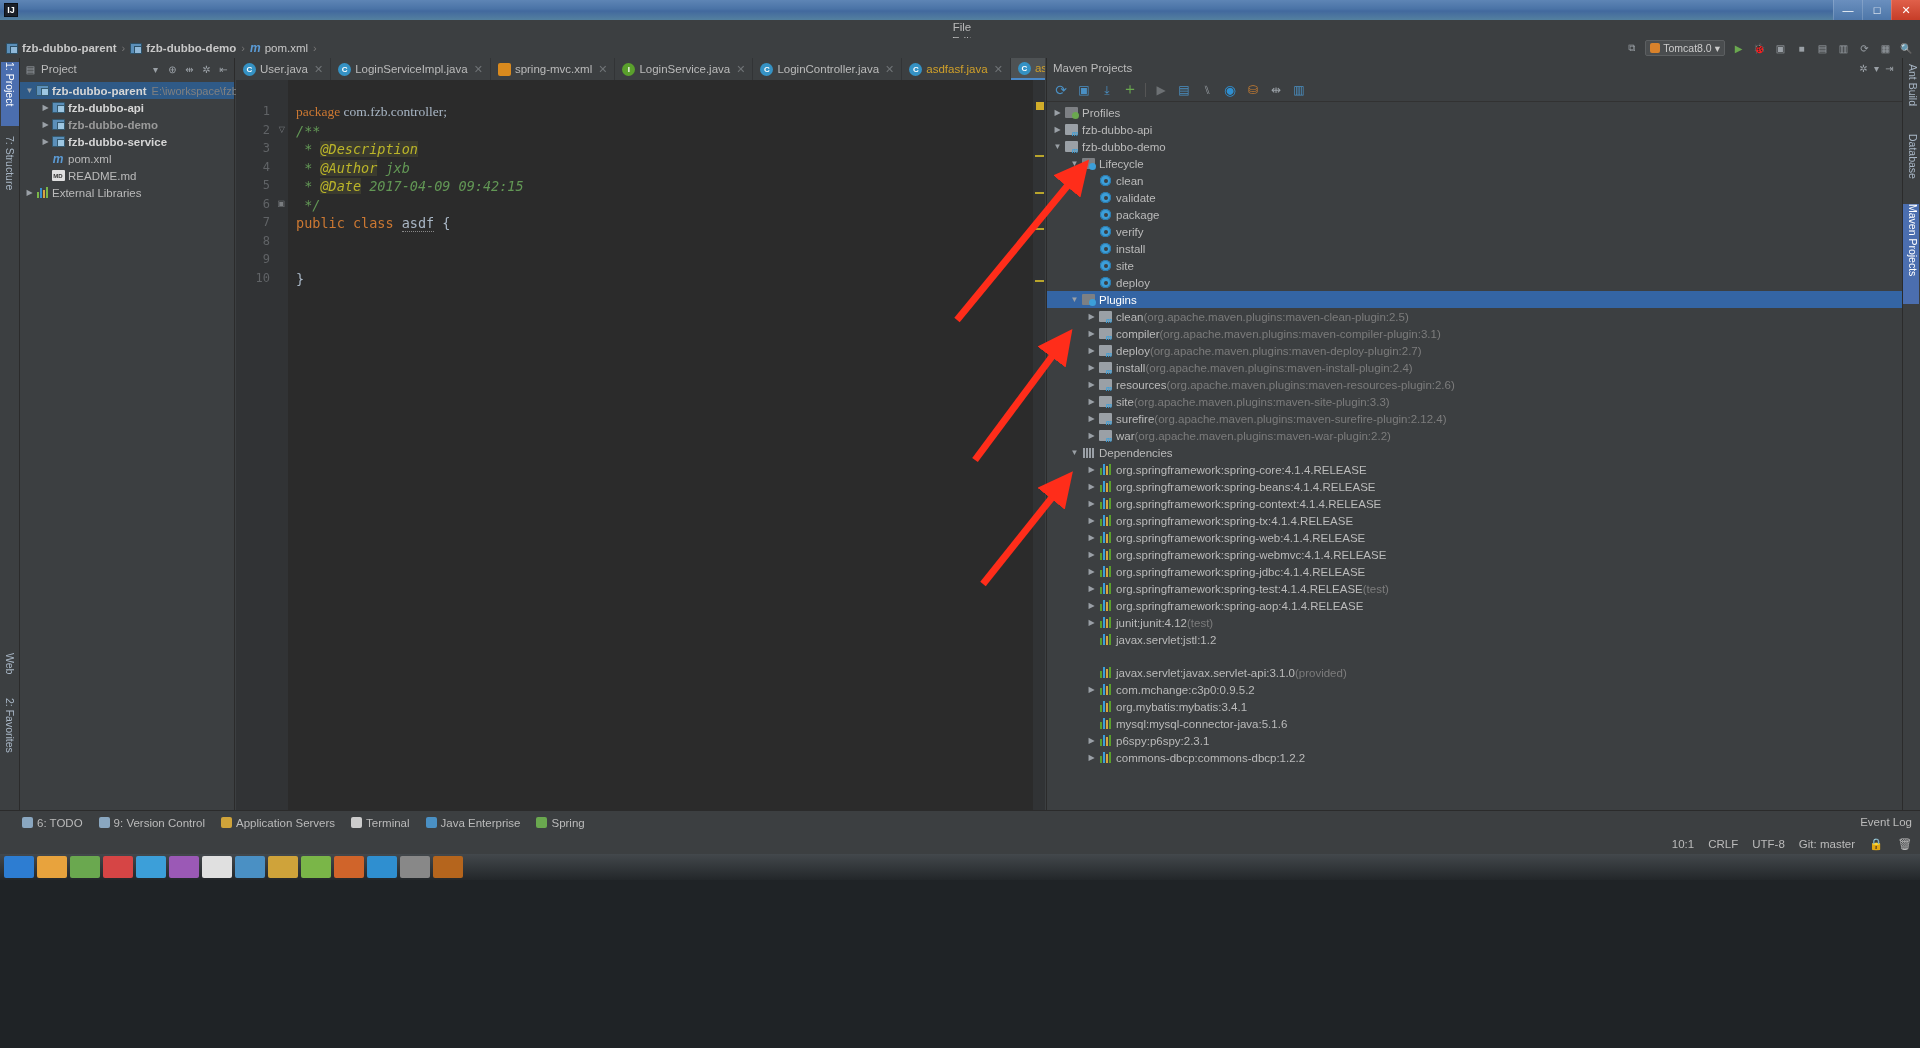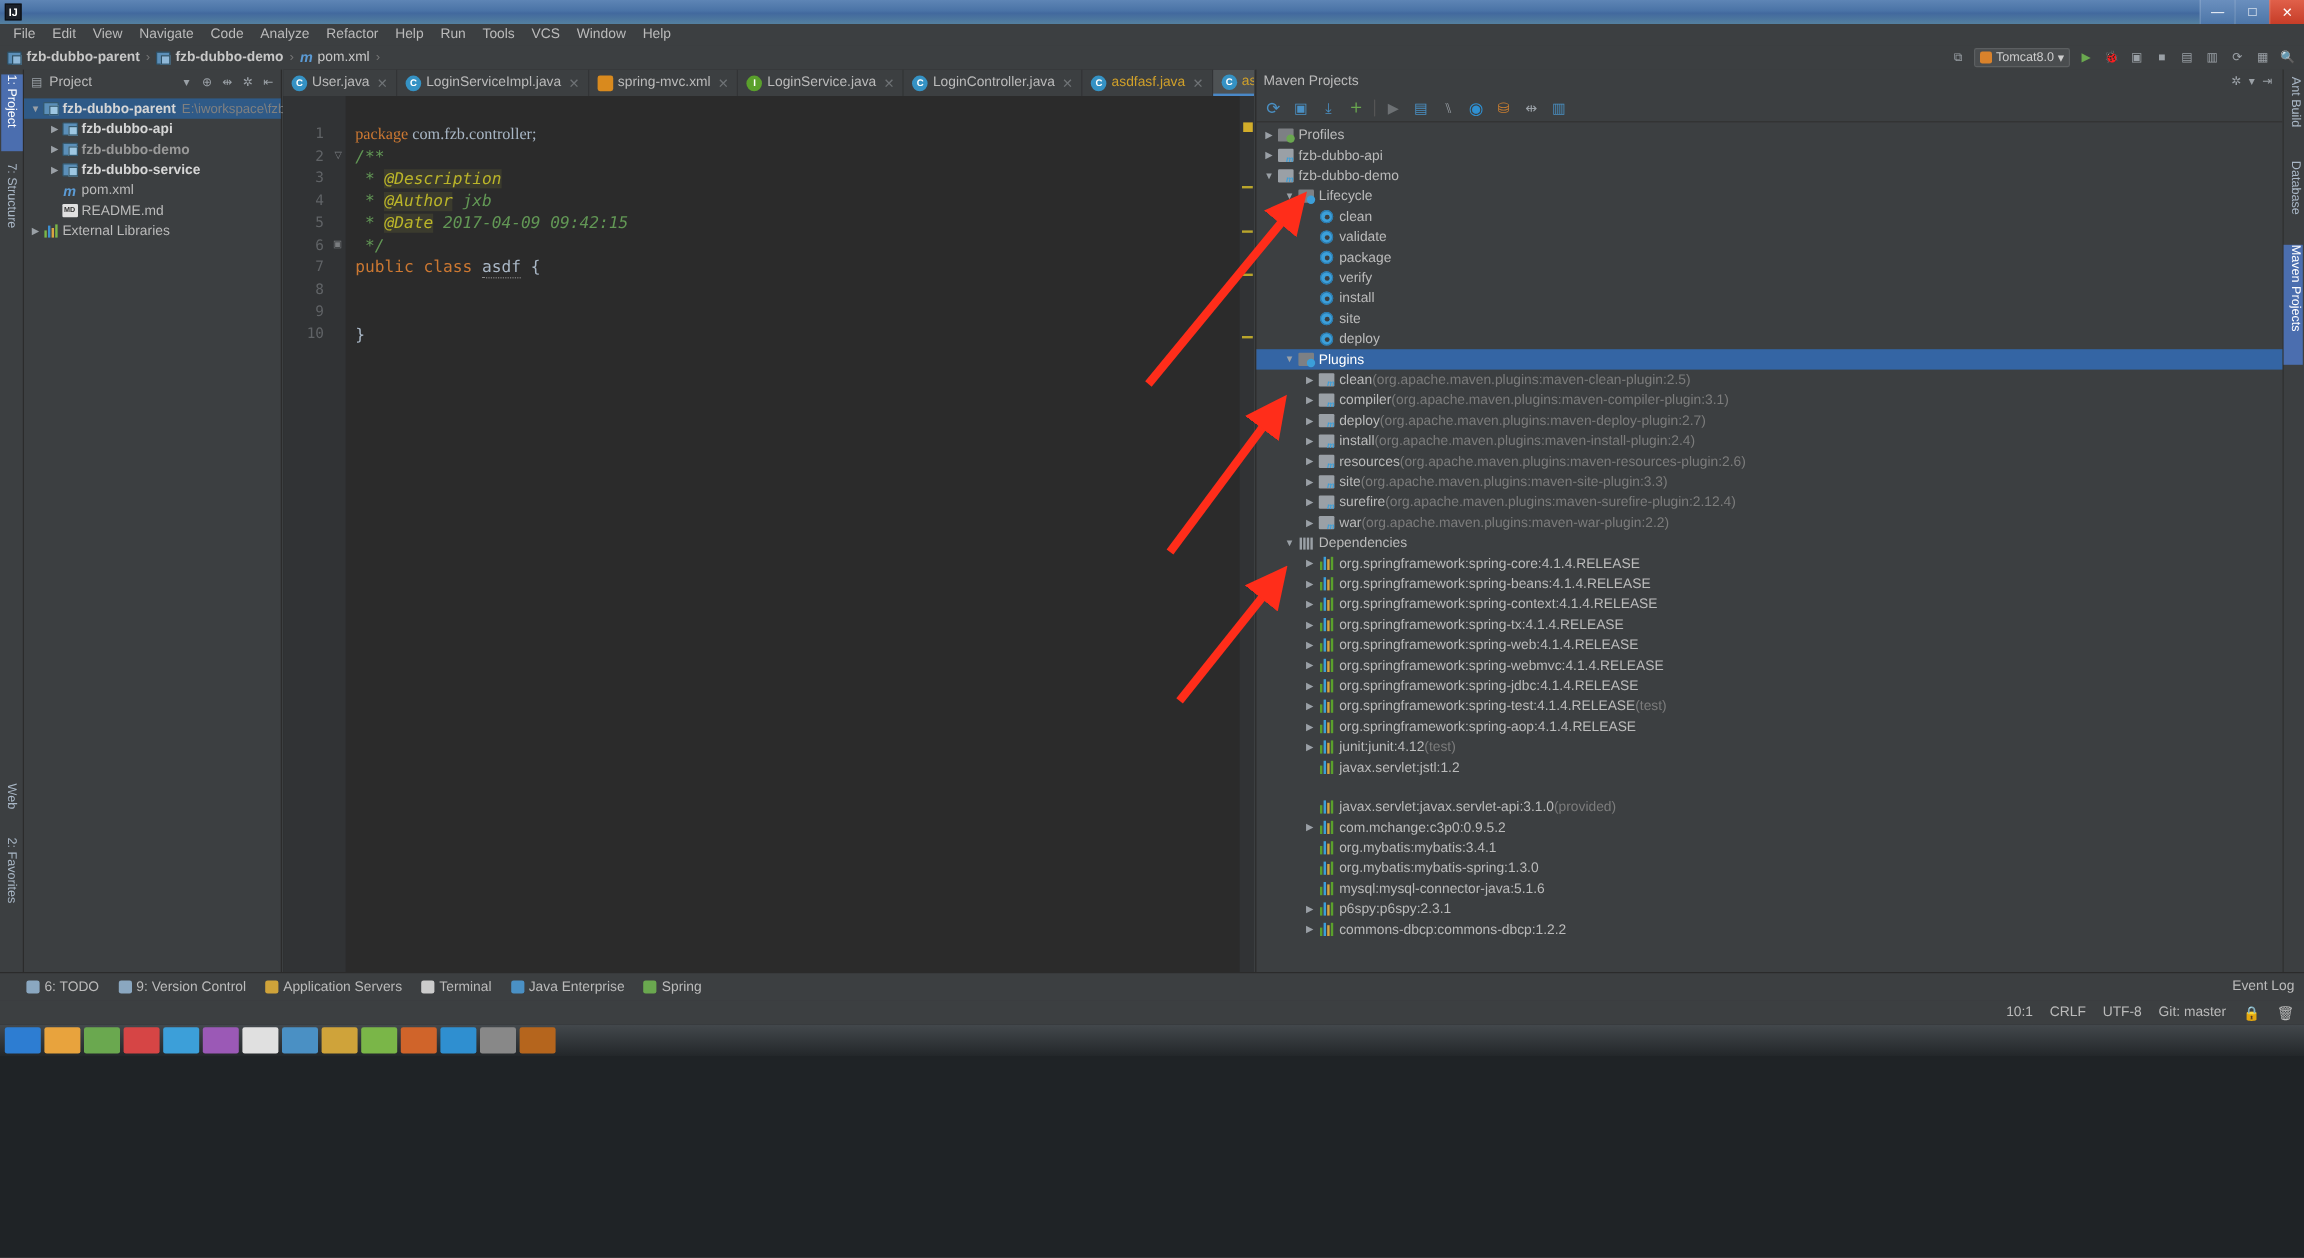--- a/index.html
+++ b/index.html
@@ -30,21 +30,21 @@
     width:29px; height:20px; display:flex; align-items:center;
     justify-content:center; color:#fff; font-size:11px;
     background:linear-gradient(to bottom,#6a8fbe,#4d76a8);
     border-left:1px solid rgba(255,255,255,.18);
   }
   .winbtn.close { background:linear-gradient(to bottom,#e0604a,#c63d28); }
 
   
   .menubar {
     position:absolute; left:0; top:20px; width:1920px; height:18px;
-    background:#3c3f41; display:flex; align-items:center; padding-left:4px;
+    background:#3c3f41; display:flex; align-items:center; padding-left:4px;flex-direction:column;
   }
   .menuitem { padding:1px 7px; color:#bbbbbb; font-size:11.5px; }
 
   
   .navbar {
     position:absolute; left:0; top:38px; width:1920px; height:20px;
     background:#3c3f41; display:flex; align-items:center; padding-left:6px;
   }
   .crumb { display:flex; align-items:center; font-size:11.5px; color:#c8c8c8; }
   .crumb .sep { color:#777; margin:0 5px; font-size:11px; }
@@ -822,32 +822,20 @@
           <span class="marrow"></span>
           <span class="mico">
             <span class="jarico">
               <i style="height:7px"></i>
               <i style="height:11px"></i>
               <i style="height:9px"></i>
               <i style="height:11px"></i>
             </span>
           </span>
           <span class="mlabel">org.mybatis:mybatis:3.4.1</span>
-        </div>
-        <div class="mrow" style="padding-left: 38px;">
-          <span class="marrow"></span>
-          <span class="mico">
-            <span class="jarico">
-              <i style="height:7px"></i>
-              <i style="height:11px"></i>
-              <i style="height:9px"></i>
-              <i style="height:11px"></i>
-            </span>
-          </span>
-          <span class="mlabel">org.mybatis:mybatis-spring:1.3.0</span>
         </div>
         <div class="mrow" style="padding-left: 38px;">
           <span class="marrow"></span>
           <span class="mico">
             <span class="jarico">
               <i style="height:7px"></i>
               <i style="height:11px"></i>
               <i style="height:9px"></i>
               <i style="height:11px"></i>
             </span>

